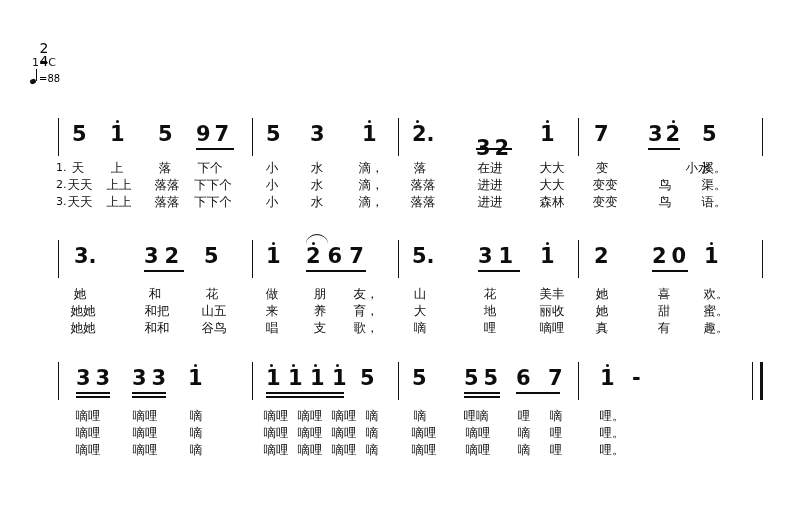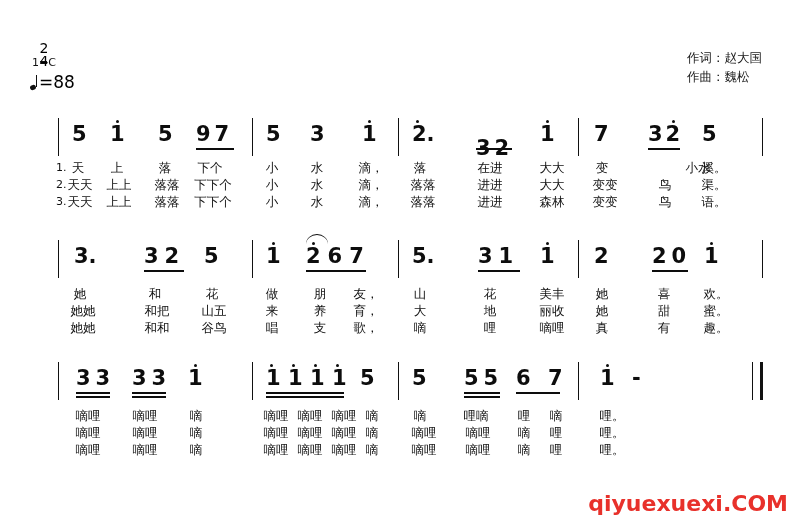--- a/index.html
+++ b/index.html
@@ -61,21 +61,21 @@
     line-height: 13px;
     text-align: center;
     width: 16px;
     font-family: "DejaVu Sans", sans-serif;
   }
   .meter .num { display: block; }
   .meter .den { display: block; border-top: 0px; }
   .tempo {
     position: absolute;
     left: 30px; top: 72px;
-    font-size: 17px;
+    font-size: 10px;
     font-family: "DejaVu Sans", sans-serif;
     white-space: nowrap;
   }
   .tempo-note {
     display: inline-block;
     position: relative;
     width: 9px;
     height: 12px;
     vertical-align: -2px;
   }
@@ -178,24 +178,20 @@
     letter-spacing: 0px;
   }
   .watermark .q { color: #e8312b; }
 </style>
 </head>
 <body>
 
 <div class="sheet">
 
 
-  <div class="credits">
-    <div>作词：赵大国</div>
-    <div>作曲：魏松</div>
-  </div>
 
   <div class="keysig">
     <span class="one">1=C</span>
   </div>
 
   <div class="meter">
     <span class="num">2</span>
     <span class="den">4</span>
   </div>
 
@@ -566,17 +562,14 @@
         <div class="lyr-line" style="top:17px">
           <span class="lyr-cell" style="left:612px;">哩。</span>
         </div>
         <div class="lyr-line" style="top:34px">
           <span class="lyr-cell" style="left:612px;">哩。</span>
         </div>
       </div>
     </div>
   </div>
 
-  <div class="watermark">
-    <span class="q">qiyuexuexi.COM</span>
-  </div>
 
 </div>
 
 </body></html>

